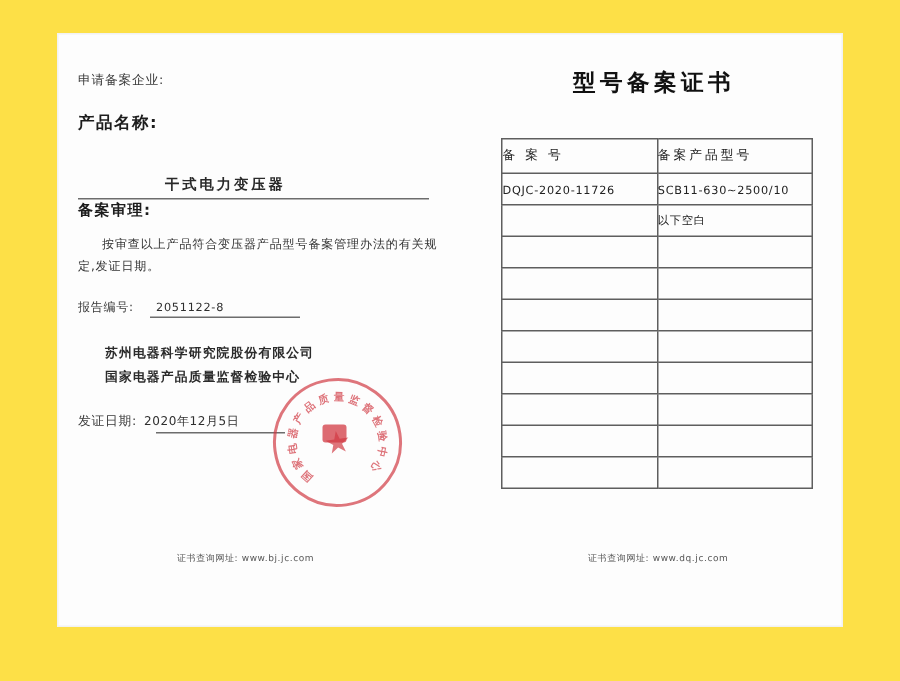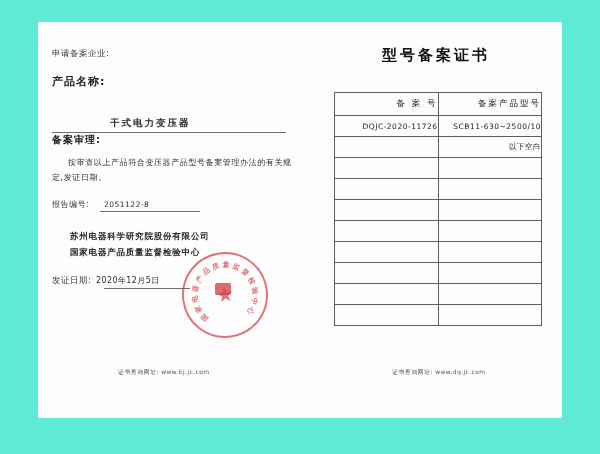--- a/index.html
+++ b/index.html
@@ -10,21 +10,21 @@
   body {
     width: 600px;
     height: 454px;
     overflow: hidden;
     font-family: "DejaVu Sans", "Liberation Sans", sans-serif;
   }
   .page {
     position: relative;
     width: 600px;
     height: 454px;
-    background: #5eead4;
+    background: #fde047;
   }
   
   .scan {
     position: absolute;
     left: 38px;
     top: 22px;
     width: 524px;
     height: 396px;
     background: #fdfdfd;
     box-shadow: inset 0 0 0 1px #f2f2f2;
@@ -220,21 +220,21 @@
     position: absolute;
     left: 334px;
     top: 92px;
     width: 208px;
     border-collapse: collapse;
     table-layout: fixed;
   }
   table.reg td, table.reg th {
     border: 1px solid #5e5e5e;
     height: 20px;
-    text-align: right;
+    text-align: left;
     vertical-align: middle;
     font-size: 7.5px;
     color: #222222;
     letter-spacing: 0.5px;
     padding: 0;
   }
   table.reg th {
     font-weight: normal;
     font-size: 8.5px;
     letter-spacing: 2px;

